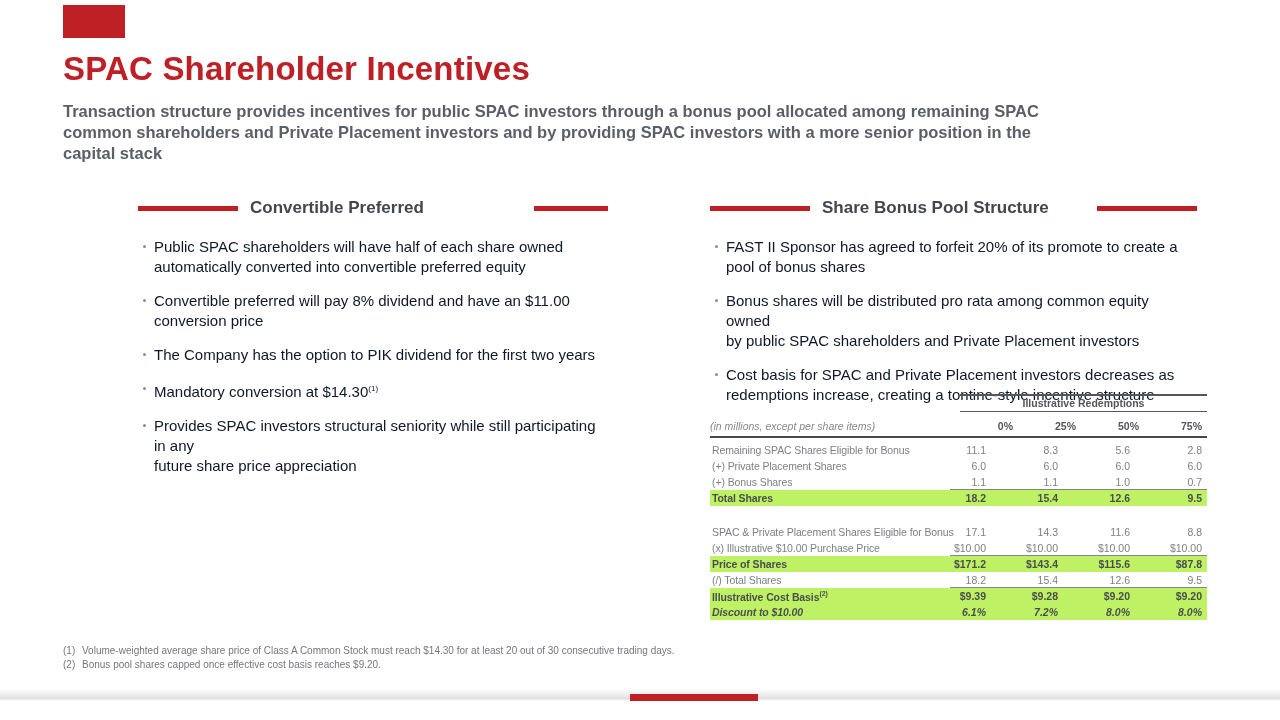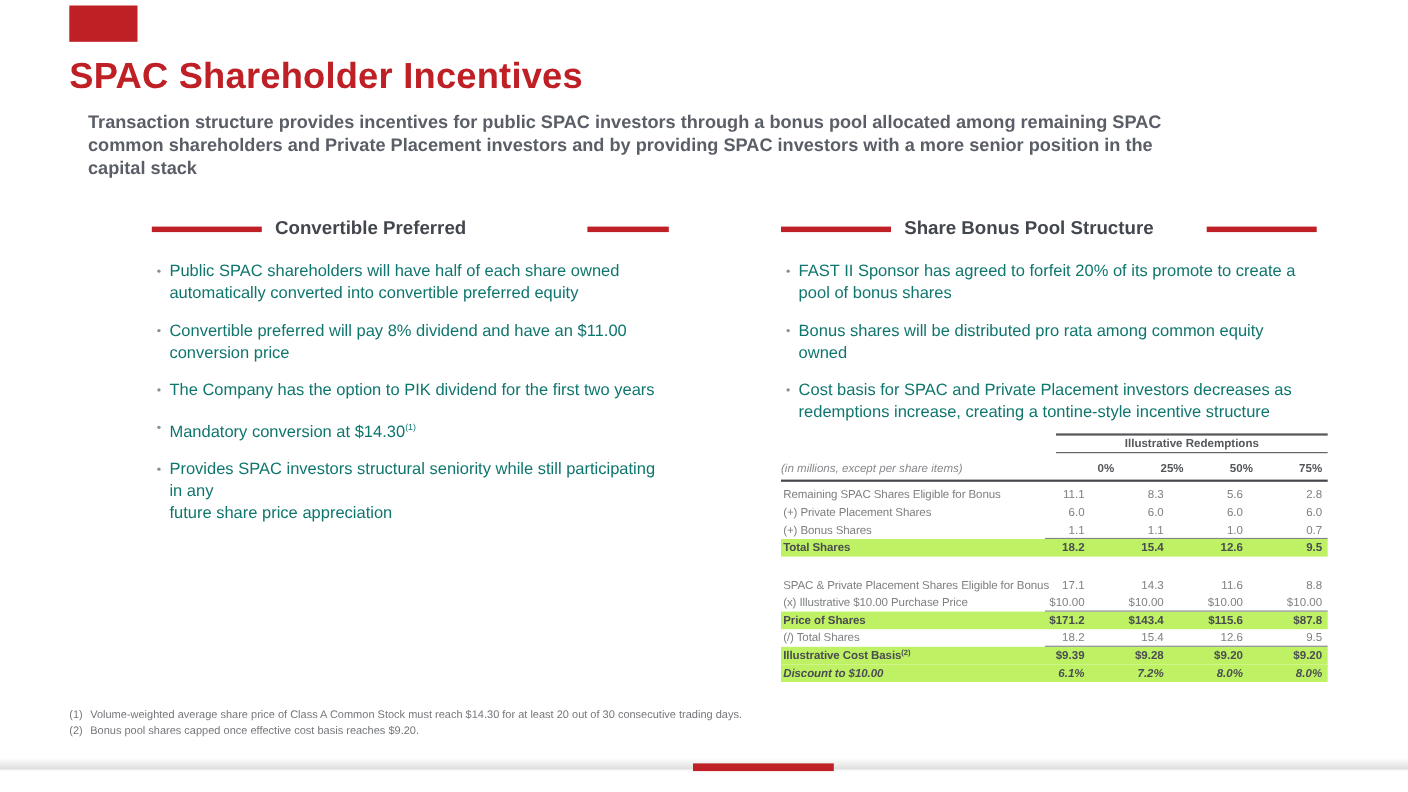--- a/index.html
+++ b/index.html
@@ -6,35 +6,35 @@
   * { box-sizing: border-box; }
   html,body { margin:0; padding:0; background:#ffffff; }
   body { font-family:"Liberation Sans", sans-serif; }
   .slide { position:relative; width:1280px; height:720px; background:#fff; overflow:hidden; }
 
   .brand-block { position:absolute; left:63px; top:5px; width:62px; height:33px; background:var(--accent); }
 
   .title { position:absolute; left:63px; top:50px; margin:0; font-size:33px; line-height:38px;
            font-weight:bold; color:var(--accent); letter-spacing:.2px; }
 
-  .subtitle { position:absolute; left:80px; top:101px; width:1185px; font-size:16.5px; line-height:21px;
+  .subtitle { position:absolute; left:63px; top:101px; width:1185px; font-size:16.5px; line-height:21px;
               font-weight:bold; color:#5a5e66; }
 
   .section { position:absolute; top:198px; }
   .section.left  { left:138px; width:470px; }
   .section.right { left:710px; width:487px; }
   .sec-header { display:flex; align-items:center; height:20px; }
   .rule { height:5px; background:var(--accent); flex:none; }
   .rule.w100 { width:100px; } .rule.w74 { width:74px; }
   .sec-title { flex:1; font-size:17px; font-weight:bold; color:#42464d; margin:12px; }
 
   .bullets { list-style:none; margin:19px 0 0 0; padding:0 0 0 5px; }
   .bullets li { display:flex; margin-bottom:14px; }
   .dot { width:3px; height:3px; border-radius:50%; background:#8a8c8f; margin:8px 8px 0 0; flex:none; }
-  .b-text { font-size:15px; line-height:20px; color:#0f766e; }
+  .b-text { font-size:15px; line-height:20px; color:#0f172a; }
   .b-text sup { font-size:8px; }
 
   .fin-table { position:absolute; left:0; top:196px; width:497px; }
   .t-group { display:flex; }
   .t-gspacer { width:250px; }
   .t-gbox { width:247px; border-top:2px solid #55565a; border-bottom:1.5px solid #55565a;
             text-align:center; font-weight:bold; font-size:10.5px; color:#54565a; padding:1px 0 2px 0; }
   .t-hrow { display:flex; align-items:flex-end; height:22px; }
   .t-units { width:240px; font-style:italic; font-size:10.5px; color:#87898c; padding-bottom:2px; }
   .t-nums { display:flex; width:257px; padding-right:5px; }
@@ -128,20 +128,21 @@
           <span class="dot"></span>
           <div class="b-text">
             <div>FAST II Sponsor has agreed to forfeit 20% of its promote to create a</div>
             <div>pool of bonus shares</div>
           </div>
         </li>
         <li>
           <span class="dot"></span>
           <div class="b-text">
             <div>Bonus shares will be distributed pro rata among common equity owned</div>
+            <div>by public SPAC shareholders and Private Placement investors</div>
           </div>
         </li>
         <li>
           <span class="dot"></span>
           <div class="b-text">
             <div>Cost basis for SPAC and Private Placement investors decreases as</div>
             <div>redemptions increase, creating a tontine-style incentive structure</div>
           </div>
         </li>
       </ul>

